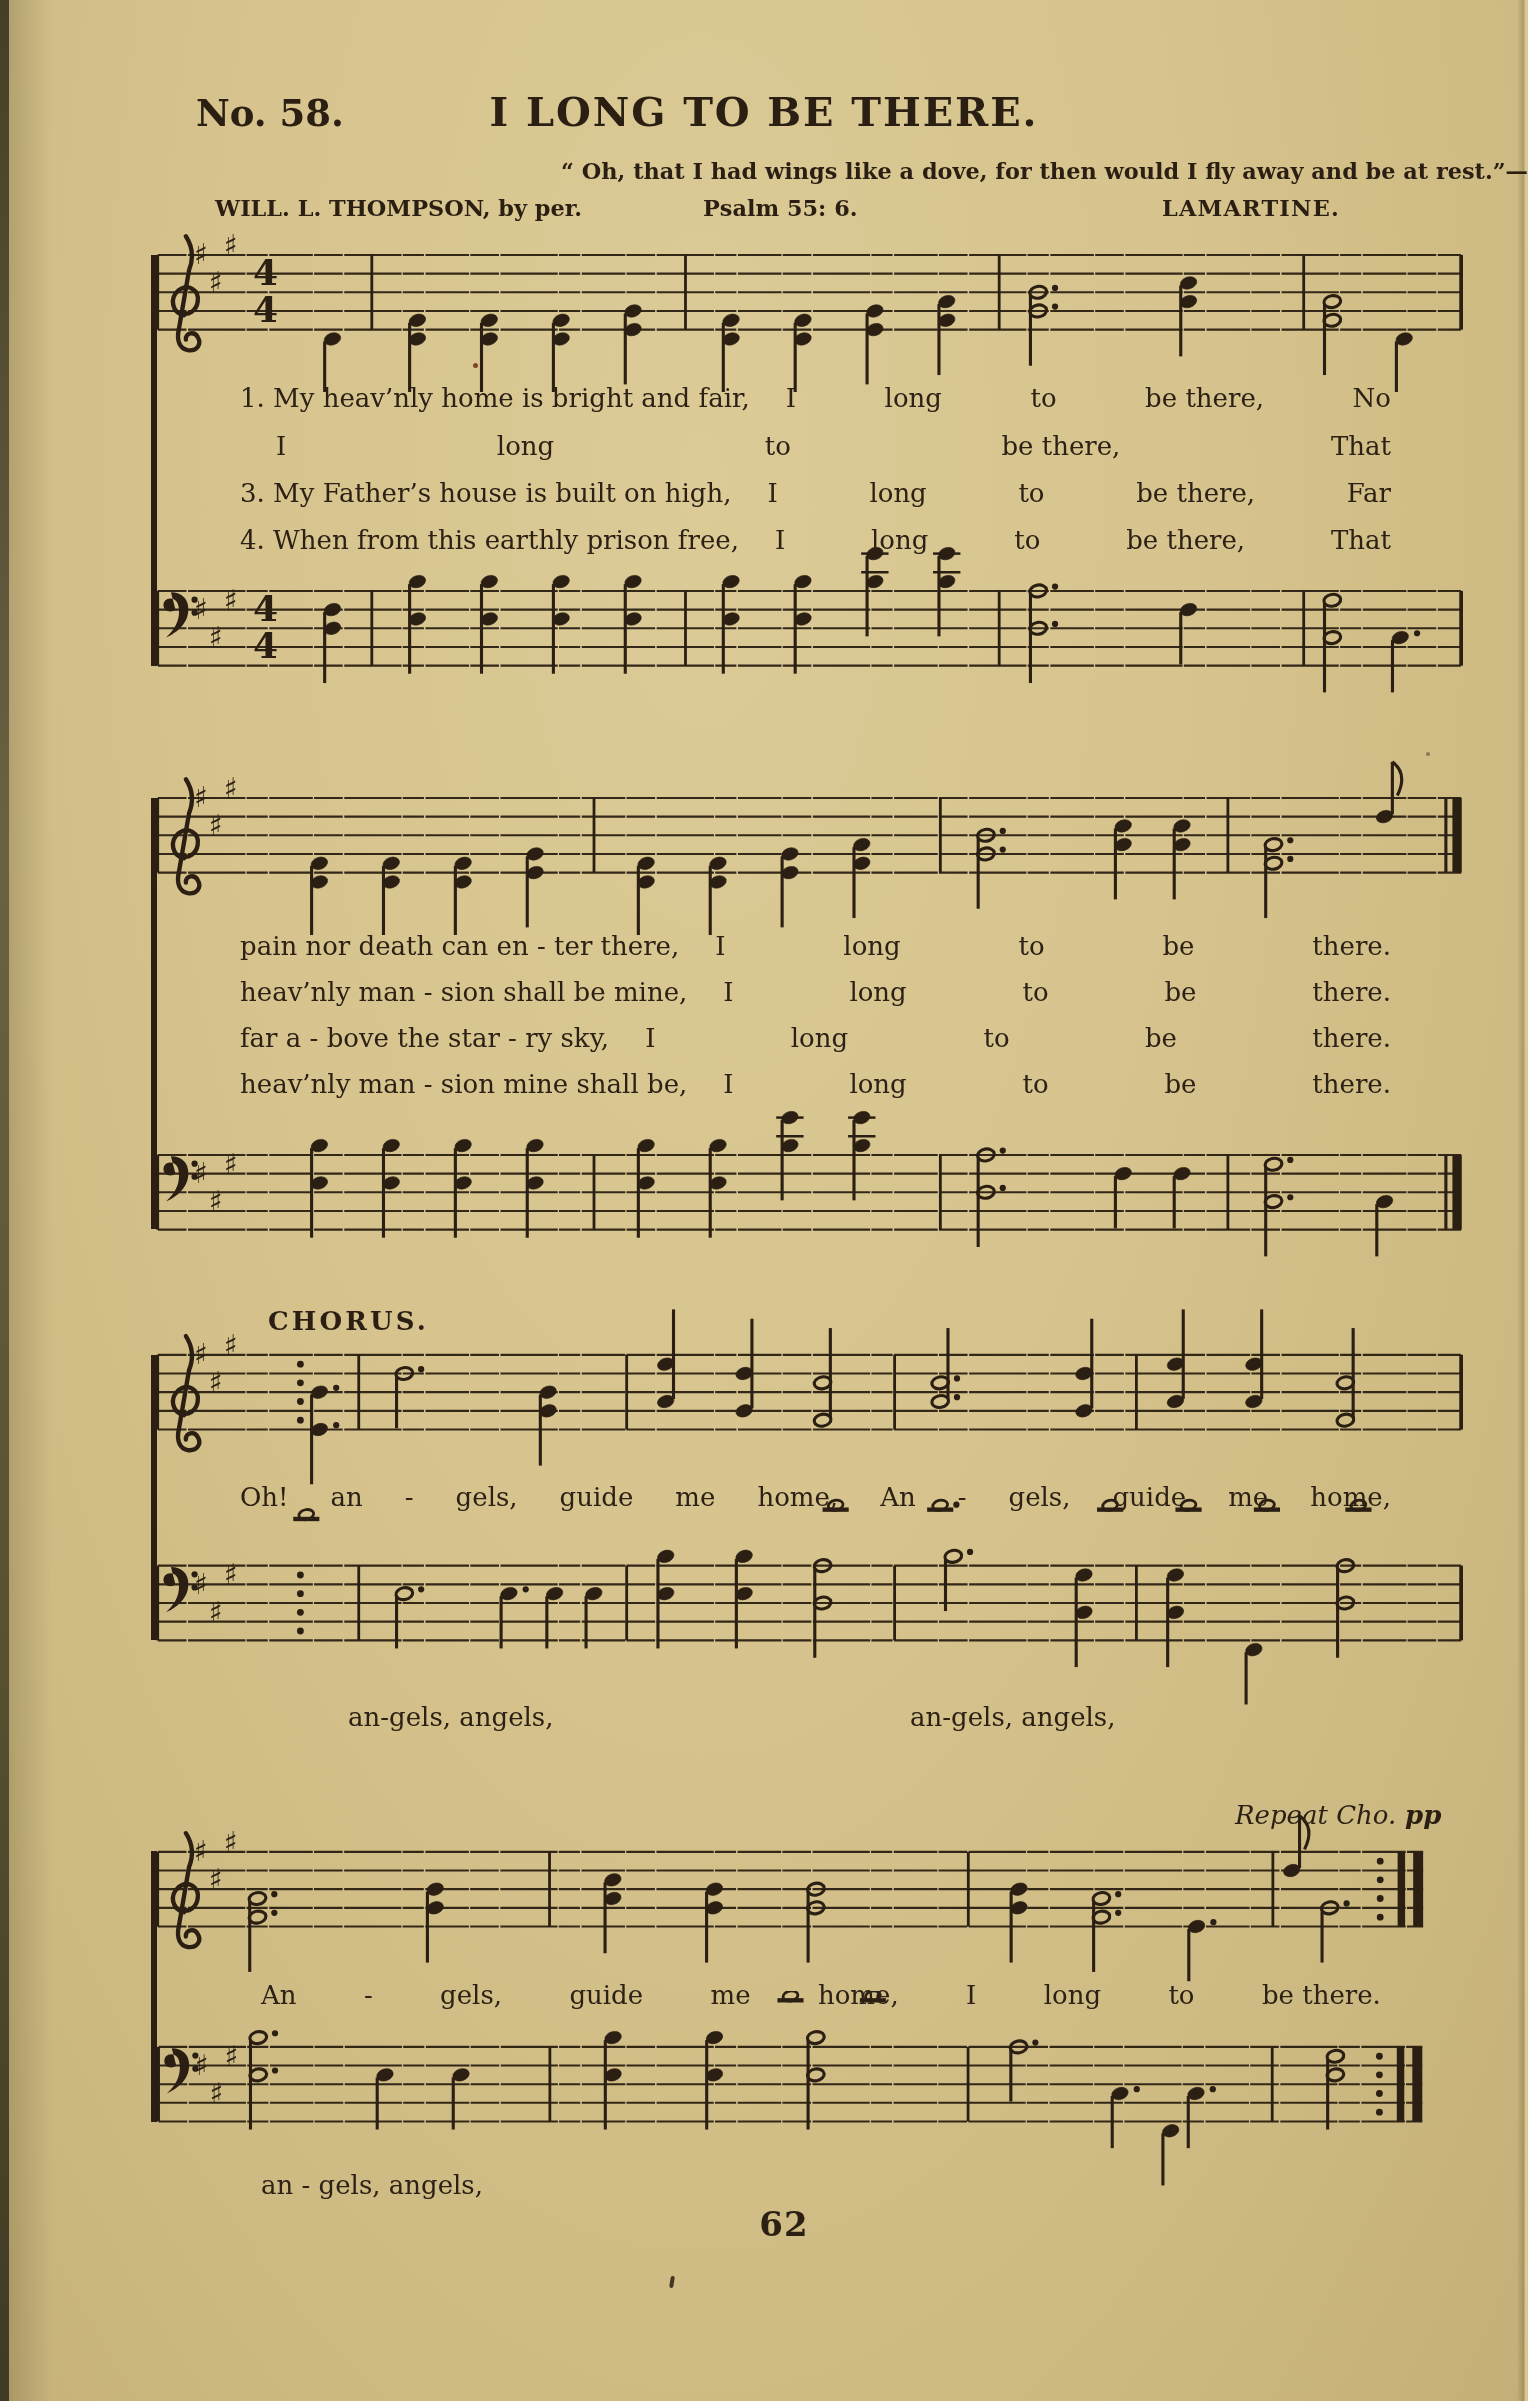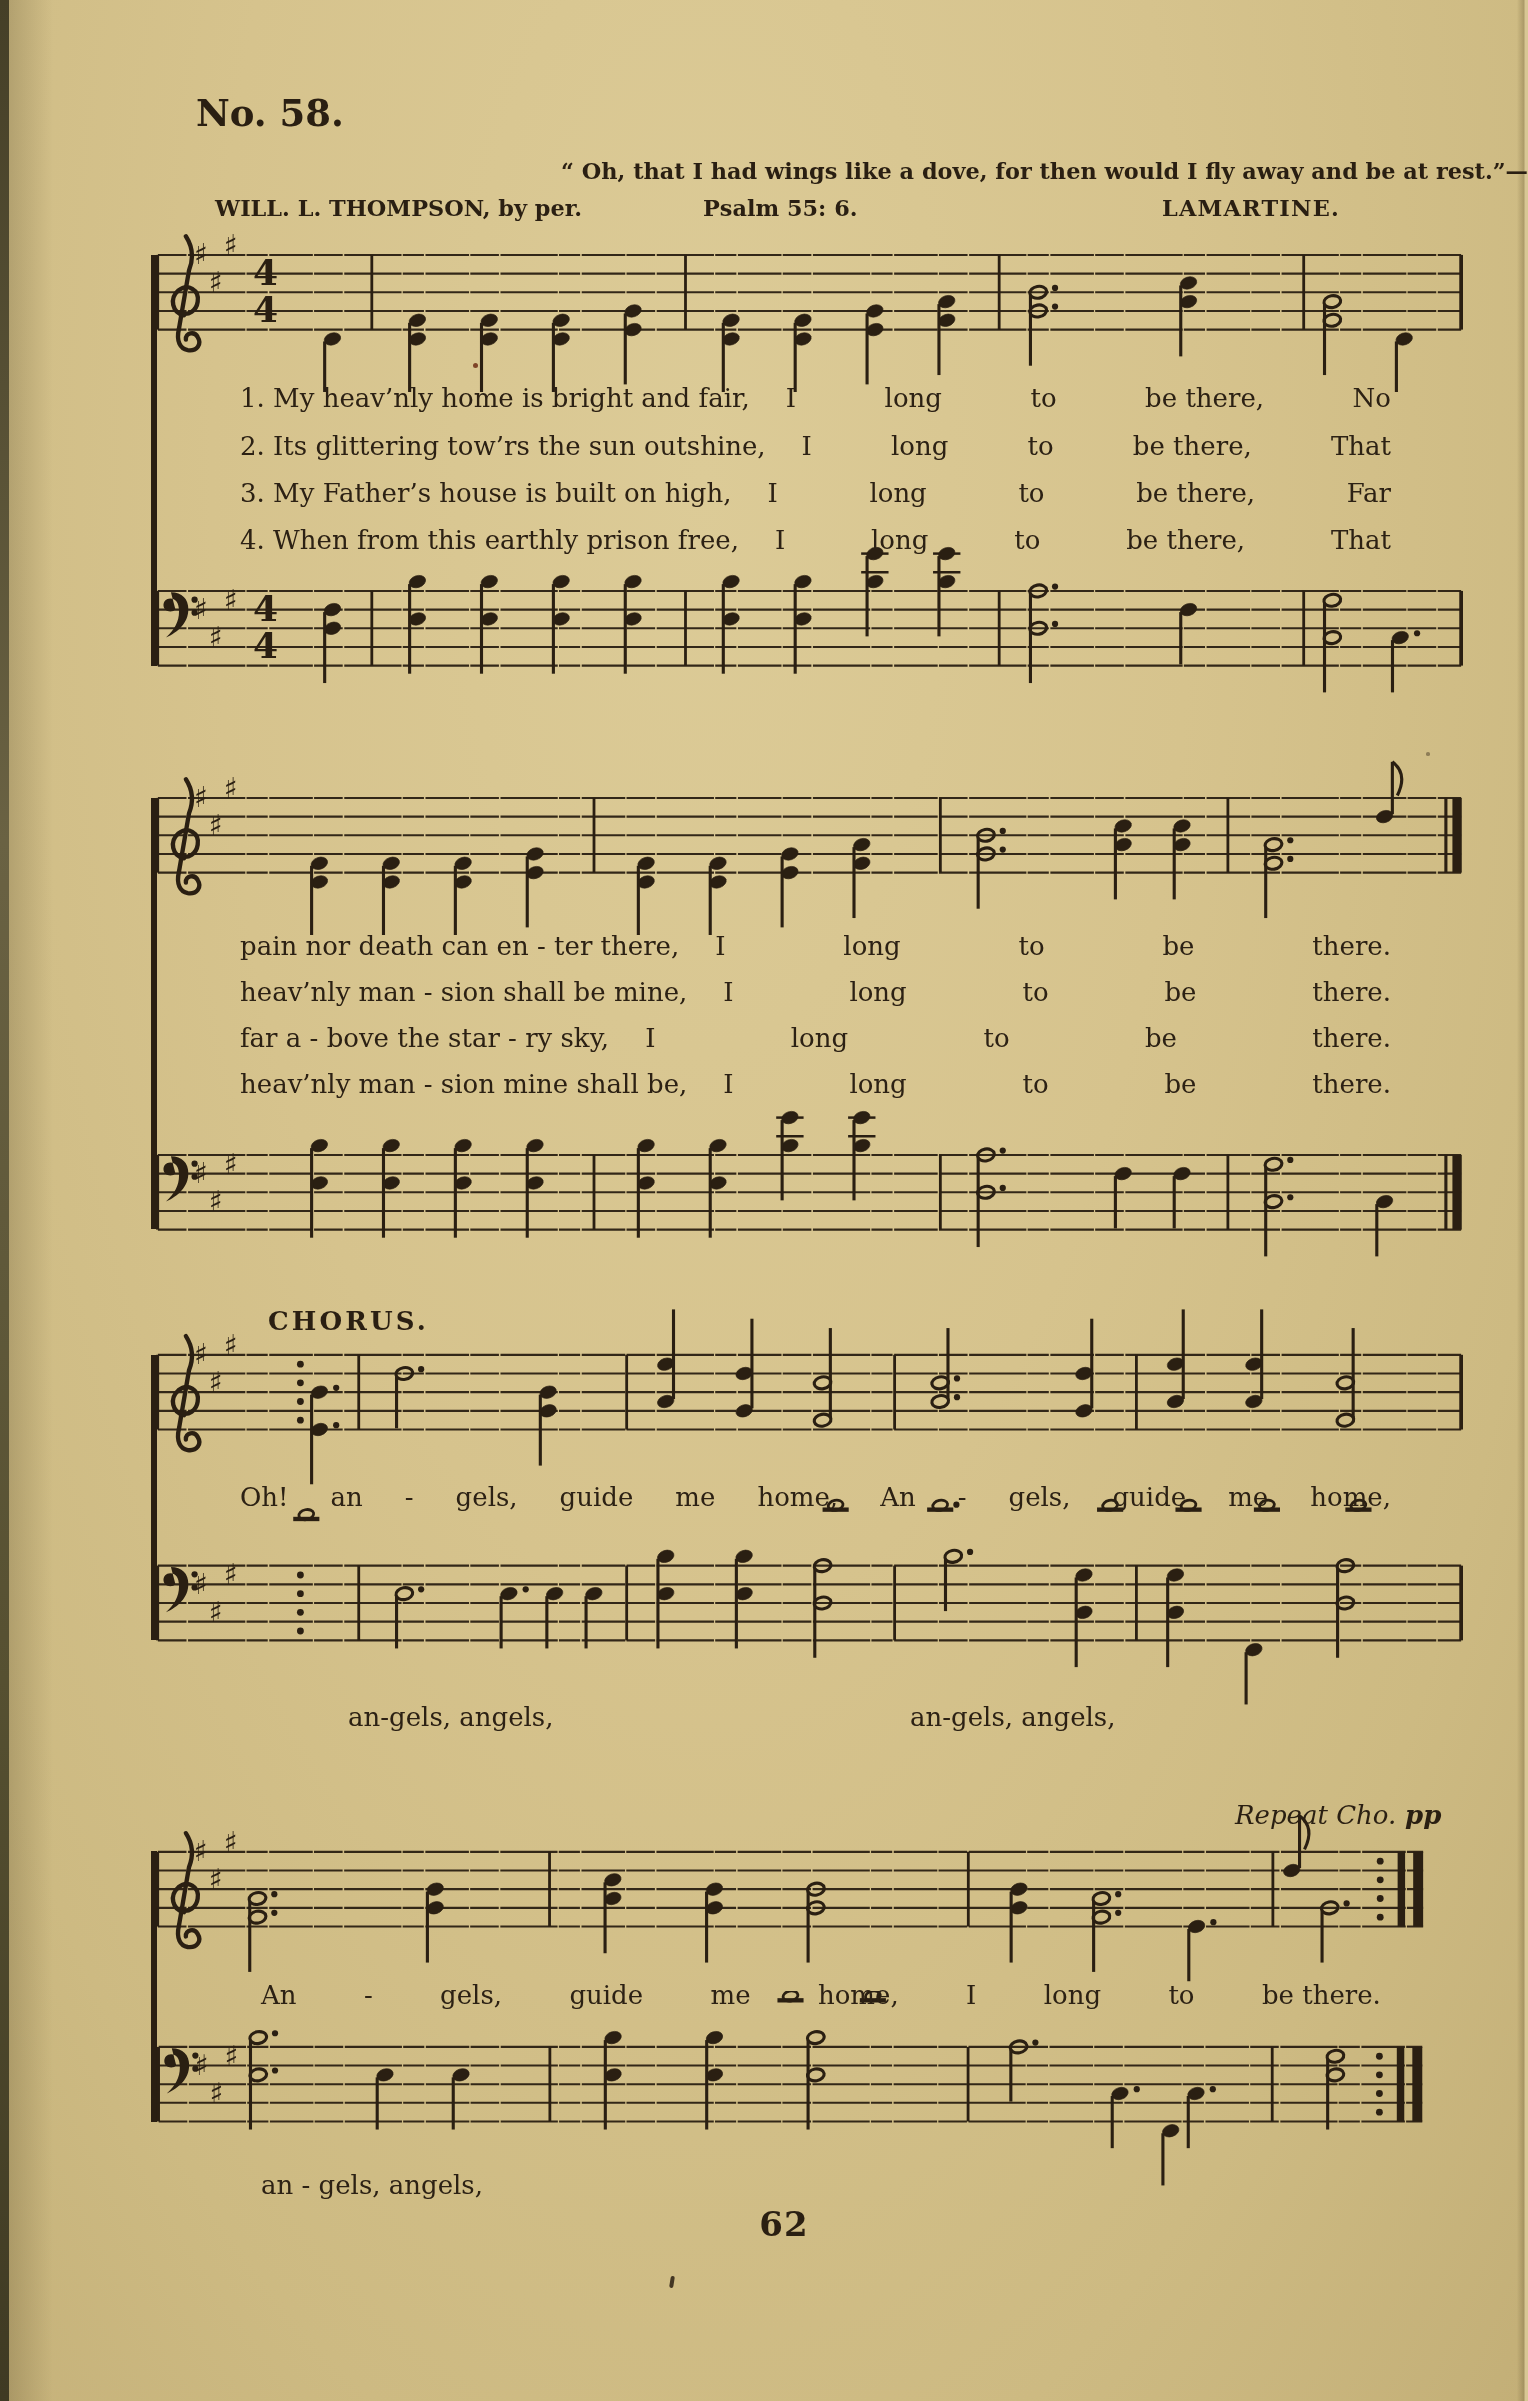--- a/index.html
+++ b/index.html
@@ -42,20 +42,21 @@
 </style>
 </head>
 <body>
 
 <div id="page">
   <div class="edge-left"></div>
   <div class="edge-left-shadow"></div>
   <div class="edge-right"></div>
 
   <div class="txt hymn-no">No. 58.</div>
+  <div class="txt title">I LONG TO BE THERE.</div>
   <div class="txt quote">“ Oh, that I had wings like a dove, for then would I fly away and be at rest.”—</div>
   <div class="txt attr-composer">WILL. L. THOMPSON, by per.</div>
   <div class="txt attr-ref">Psalm 55: 6.</div>
   <div class="txt attr-author">LAMARTINE.</div>
 
   <div class="sysline" style="left:151px;top:255px;height:411px"></div>
   <div class="sysline" style="left:151px;top:798px;height:431px"></div>
   <div class="sysline" style="left:151px;top:1355px;height:285px"></div>
   <div class="sysline" style="left:151px;top:1851px;height:271px"></div>
 
@@ -577,21 +578,20 @@
     <span class="head">1. My heav’nly home is bright and fair,</span>
     <span class="tail">
         <span>I</span>
         <span>long</span>
         <span>to</span>
         <span>be there,</span>
         <span>No</span>
       </span>
   </div>
   <div class="lyric-line" style="left:240px;top:431px;width:1151px">
-    <span class="head">2. Its glittering tow’rs the sun outshine,</span>
     <span class="tail">
         <span>I</span>
         <span>long</span>
         <span>to</span>
         <span>be there,</span>
         <span>That</span>
       </span>
   </div>
   <div class="lyric-line" style="left:240px;top:478px;width:1151px">
     <span class="head">3. My Father’s house is built on high,</span>

